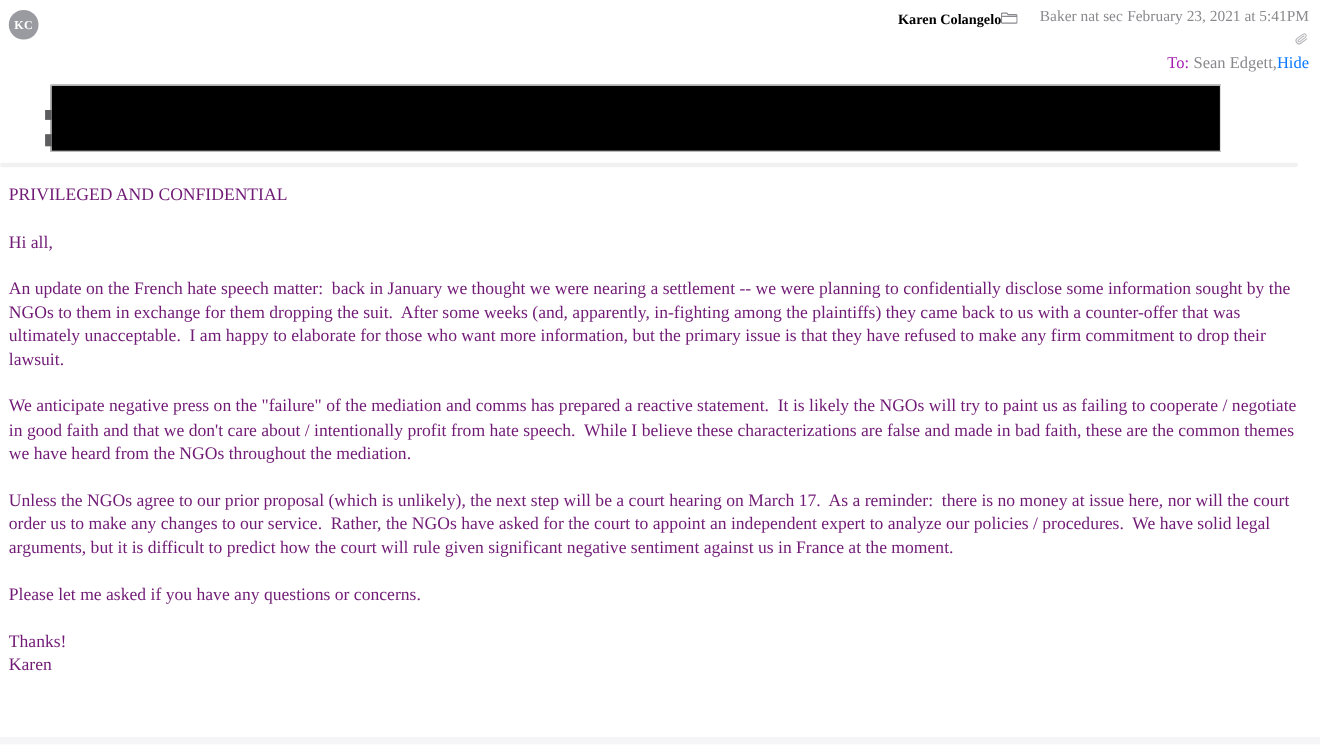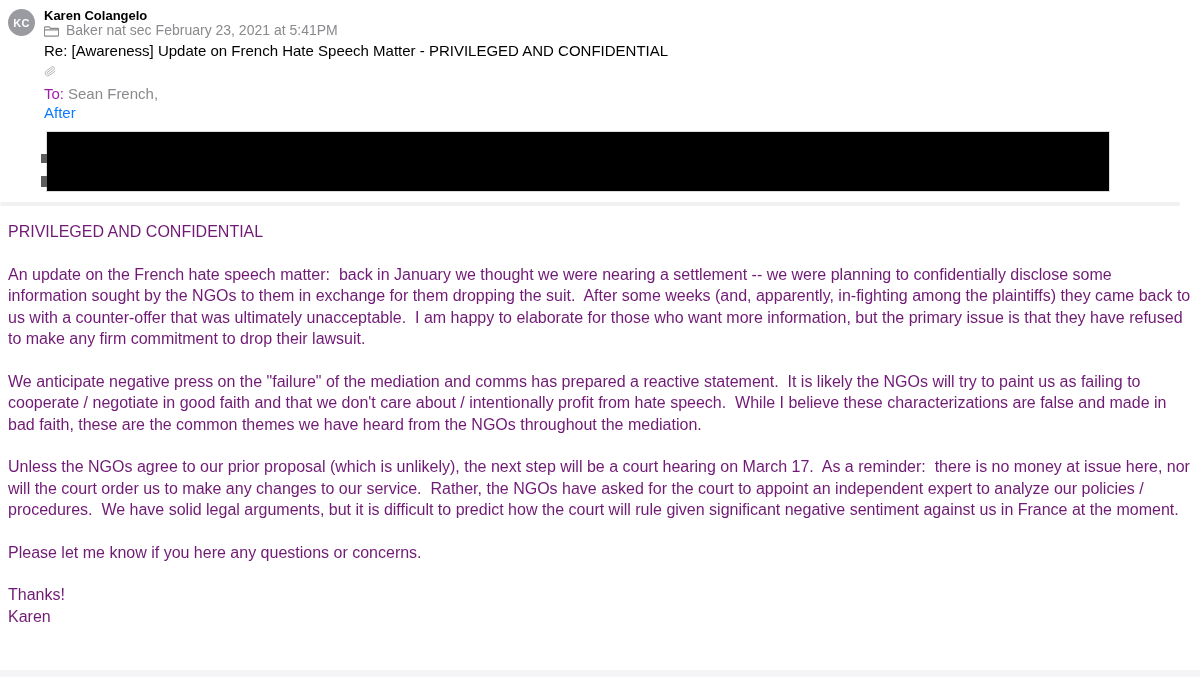--- a/index.html
+++ b/index.html
@@ -3,21 +3,21 @@
 <meta charset="utf-8">
 <style>
   * { box-sizing: border-box; }
   html, body { margin: 0; padding: 0; background: #fff; }
   .page {
     position: relative;
     width: 1200px;
     height: 677px;
     overflow: hidden;
     background: #ffffff;
-    font-family: Liberation Sans, sans-serif;
+    font-family: Liberation Serif, serif;
     color: #161616;
   }
 
   
   .header {
     display: flex;
     align-items: flex-start;
     padding: 8px 10px 0 8px;
   }
   .avatar {
@@ -26,24 +26,24 @@
     background: #9a9aa1;
     color: #ffffff;
     font-size: 11px;
     font-weight: bold;
     display: flex; align-items: center; justify-content: center;
     margin: 1px 9px 0 0;
     flex: 0 0 auto;
     letter-spacing: .3px;
   }
   .header-rows { flex: 1 1 auto; min-width: 0; }
-  .hrow { display: flex; justify-content: space-between; align-items: baseline; flex-direction: column; }
+  .hrow { display: flex; justify-content: flex-end; align-items: baseline; }
   .sender-name { font-size: 13px; font-weight: bold; line-height: 15px; color: #000; }
   .meta { display: flex; align-items: center; gap: 4px; color: #8a8a8e; font-size: 14px; line-height: 15px; }
-  .mailbox { display: flex; align-items: center; gap: 7px; color: #8a8a8e; }
+  .mailbox { display: flex; align-items: center; gap: 20px; color: #8a8a8e; }
   .mailbox svg { display: block; }
   .date-text { margin-left: 0; color: #8a8a8e; }
   .subject { font-size: 15px; line-height: 19px; color: #000; margin-top: 3px; }
   .paperclip { margin-top: 4px; flex: 0 0 auto; }
   .to-row { margin-top: 2px; }
   .to-line { font-size: 15px; line-height: 19px; }
   .to-label { color: #a21caf; }
   .recipient { color: #8a8a8e; margin-left: 4px; }
   .hide-link { color: #0a7aff; font-size: 15px; line-height: 19px; cursor: pointer; }
 
@@ -104,59 +104,59 @@
                 <path d="M1.5 3.2 h4.2 l1.2 1.4 h7.6 a1.2 1.2 0 0 1 1.2 1.2 v6 a1.2 1.2 0 0 1 -1.2 1.2 h-13 a1.2 1.2 0 0 1 -1.2 -1.2 v-7.4 a1.2 1.2 0 0 1 1.2 -1.2 z M0.4 6.4 h15.2" fill="none" stroke="#8a8a8e" stroke-width="1.3"></path>
               </svg>
             </span>
             <span>Baker nat sec</span>
           </span>
           <span class="date-text">February 23, 2021 at 5:41PM</span>
         </span>
       </div>
 
       <div class="hrow">
-        <span class="subject">Re: [Awareness] Update on French Hate Speech Matter - PRIVILEGED AND CONFIDENTIAL</span>
         <span class="paperclip">
           <svg width="13" height="13" viewBox="0 0 24 24" style="transform:rotate(8deg)">
             <path d="M20 10.5l-8.7 8.7a5 5 0 0 1-7.1-7.1L12.8 3.5a3.4 3.4 0 0 1 4.8 4.8l-8.4 8.4a1.8 1.8 0 0 1-2.6-2.6L14.8 6" fill="none" stroke="#b4b4b8" stroke-width="1.7" stroke-linecap="round"></path>
           </svg>
         </span>
       </div>
 
       <div class="hrow to-row">
         <span class="to-line">
-          <span class="to-label">To:</span><span class="recipient">Sean French,</span>
+          <span class="to-label">To:</span><span class="recipient">Sean Edgett,</span>
         </span>
-        <span class="hide-link">After</span>
+        <span class="hide-link">Hide</span>
       </div>
 
     </div>
   </div>
 
   <div class="redaction-wrap">
     <div class="remnant r1"></div>
     <div class="remnant r2"></div>
     <div class="redaction-box"></div>
   </div>
 
   <div class="divider"></div>
 
   <div class="mail-body">
 
       <p>PRIVILEGED AND CONFIDENTIAL</p>
 
+      <p>Hi all,</p>
 
       <p>An update on the French hate speech matter:  back in January we thought we were nearing a settlement -- we were planning to confidentially disclose some information sought by the NGOs to them in exchange for them dropping the suit.  After some weeks (and, apparently, in-fighting among the plaintiffs) they came back to us with a counter-offer that was ultimately unacceptable.  I am happy to elaborate for those who want more information, but the primary issue is that they have refused to make any firm commitment to drop their lawsuit.</p>
 
 
       <p>We anticipate negative press on the "failure" of the mediation and comms has prepared a reactive statement.  It is likely the NGOs will try to paint us as failing to cooperate / negotiate in good faith and that we don't care about / intentionally profit from hate speech.  While I believe these characterizations are false and made in bad faith, these are the common themes we have heard from the NGOs throughout the mediation.</p>
 
       <p>Unless the NGOs agree to our prior proposal (which is unlikely), the next step will be a court hearing on March 17.  As a reminder:  there is no money at issue here, nor will the court order us to make any changes to our service.  Rather, the NGOs have asked for the court to appoint an independent expert to analyze our policies / procedures.  We have solid legal arguments, but it is difficult to predict how the court will rule given significant negative sentiment against us in France at the moment.</p>
 
-      <p>Please let me know if you here any questions or concerns.</p>
+      <p>Please let me asked if you have any questions or concerns.</p>
 
       <p>Thanks!
 Karen</p>
     </div>
 
   <div class="bottom-band"></div>
 
 </div>
 
 </body></html>

